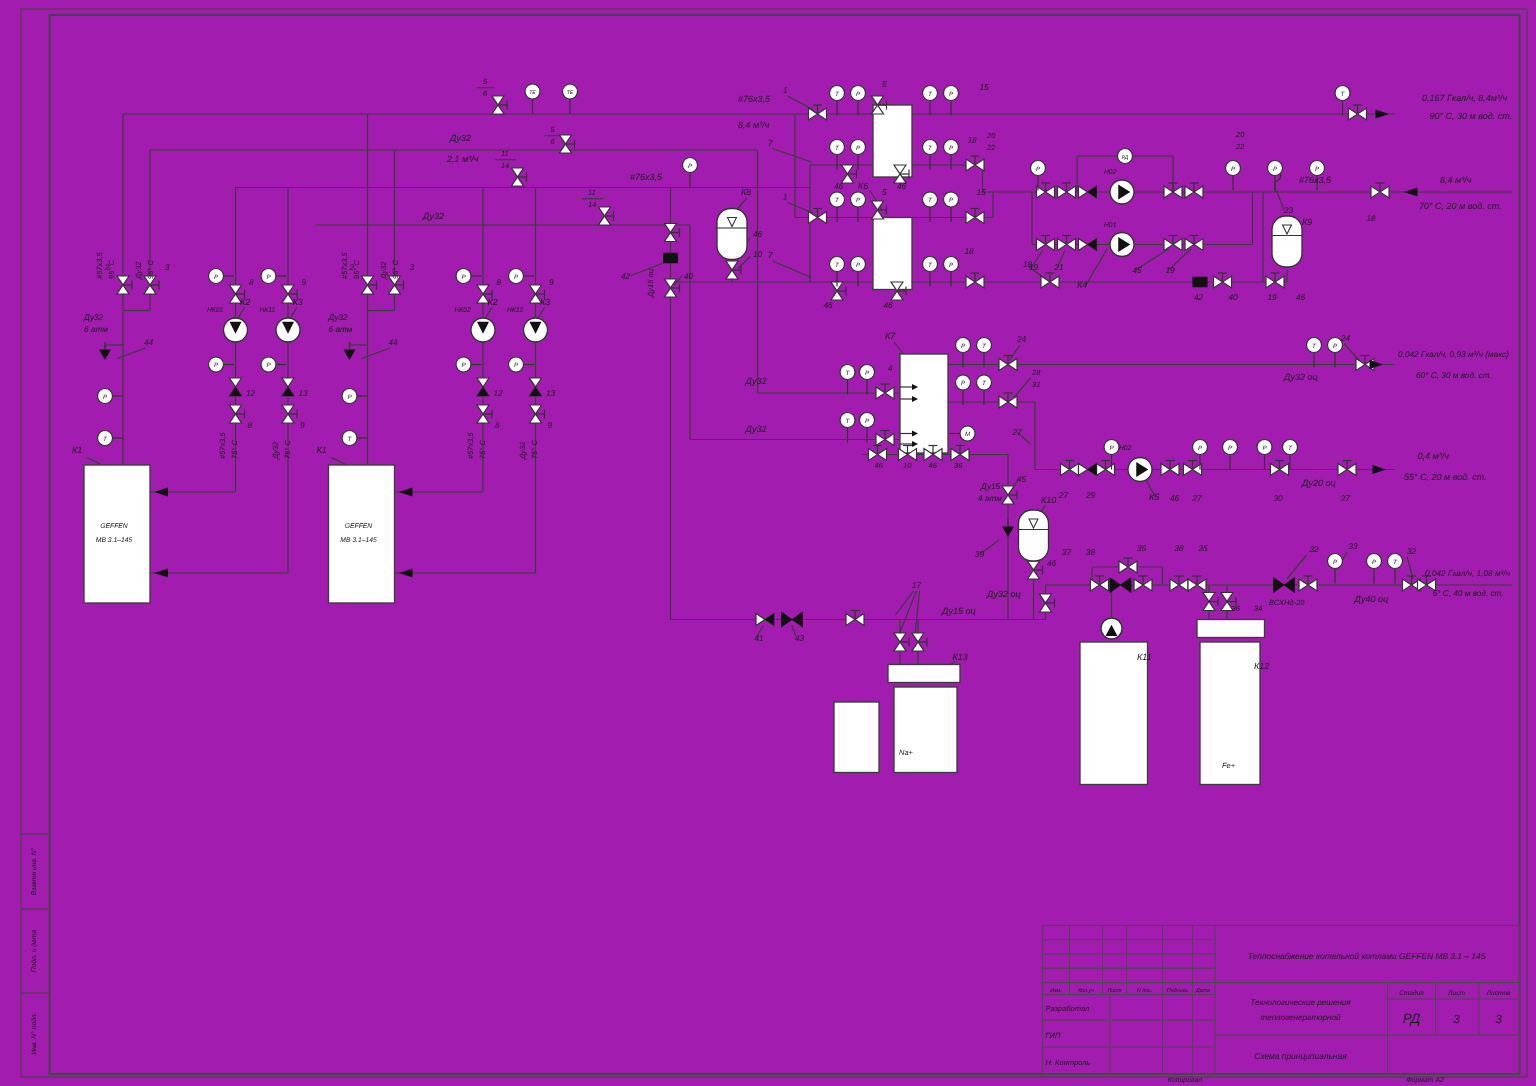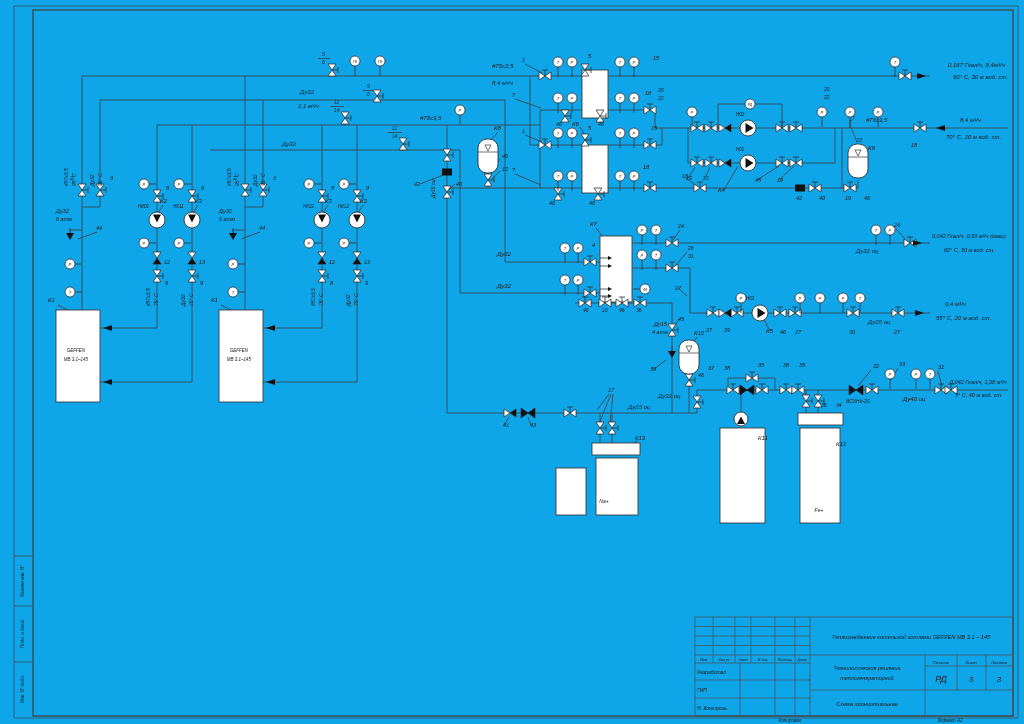--- a/index.html
+++ b/index.html
@@ -1,16 +1,16 @@
 <!DOCTYPE html>
 <html><head>
 <meta charset="utf-8">
 <style>
   html,body{margin:0;padding:0;background:#e8e8e8;}
-  #page{width:1024px;height:724px;background:#0ea5e9;position:relative;margin:0 auto;
+  #page{width:1024px;height:724px;background:#a21caf;position:relative;margin:0 auto;
         font-family:"Liberation Sans",sans-serif;}
   svg{display:block;}
   svg text{font-family:"Liberation Sans",sans-serif;font-style:italic;fill:#1b1b1b;}
   .p{stroke:#3c3c3c;stroke-width:0.8;fill:none;}
   .fr{stroke:#444;fill:none;}
   .eq{stroke:#3c3c3c;stroke-width:0.9;fill:#ffffff;}
   .tb{stroke:#4a4a4a;stroke-width:0.7;fill:none;}
 </style>
 </head>
 <body>

